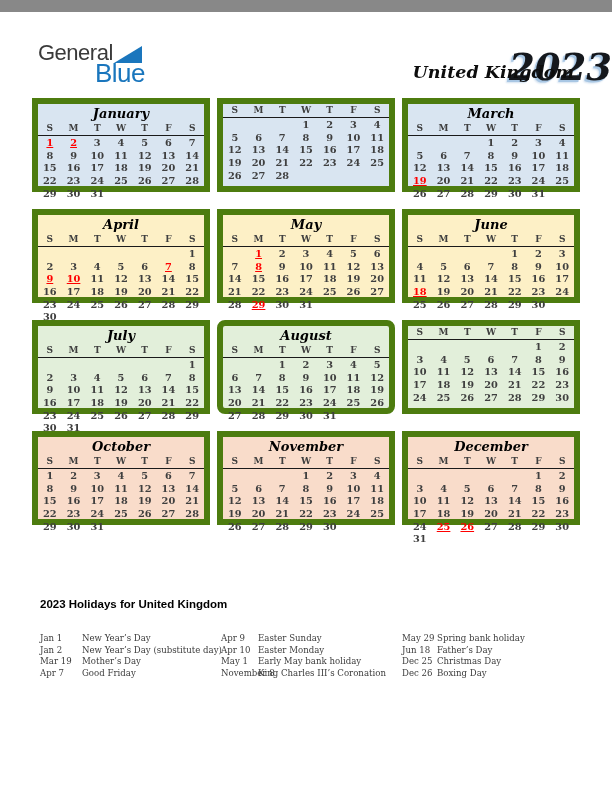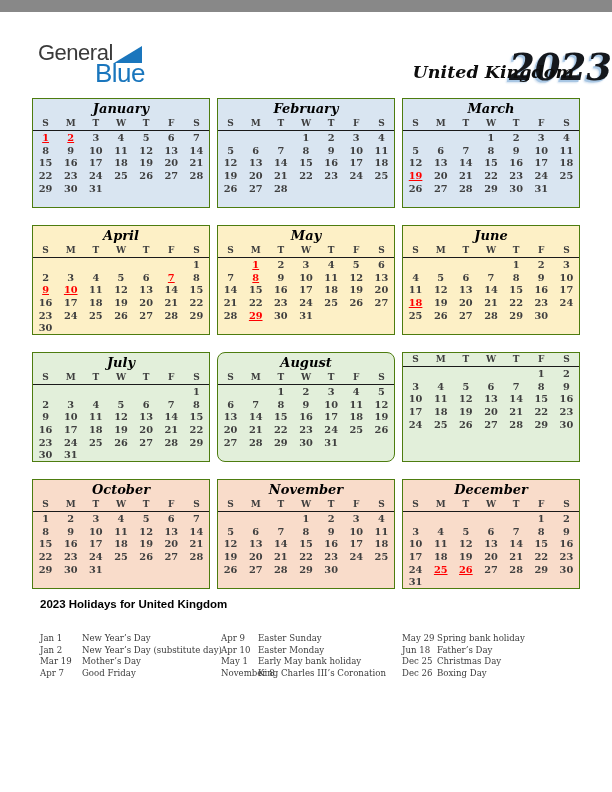--- a/index.html
+++ b/index.html
@@ -25,21 +25,21 @@
 
   .country-title {
     position:absolute; right:38px; top:50px;
     font-family:"DejaVu Serif", serif; font-style:italic; font-weight:bold;
     font-size:17.5px; color:#0d0d0d;
   }
 
   
   .months { position:absolute; left:32px; top:86px; width:548px; }
   .month-row { display:flex; gap:7px; margin-bottom:17px; }
-  .month { width:178px; height:110px; border:1px solid #4d7c0f; }
+  .month { width:178px; height:94px; border:6px solid #4d7c0f; }
   .month-title {
     height:18px; line-height:19px; text-align:center;
     font-family:"DejaVu Serif", serif; font-style:italic; font-weight:bold;
     font-size:13px; color:#000;
   }
   .dow-row {
     display:grid; grid-template-columns:repeat(7,1fr); height:14px;
     border-bottom:1px solid #1a1a1a;
   }
   .dow-cell {
@@ -148,21 +148,20 @@
             <span class="date-cell"></span>
             <span class="date-cell"></span>
             <span class="date-cell"></span>
             <span class="date-cell"></span>
             <span class="date-cell"></span>
             <span class="date-cell"></span>
             <span class="date-cell"></span>
           </div>
         </div>
         <div class="month" style="background: rgb(217, 229, 241);">
-          <div class="month-title">February</div>
           <div class="dow-row">
             <span class="dow-cell">S</span>
             <span class="dow-cell">M</span>
             <span class="dow-cell">T</span>
             <span class="dow-cell">W</span>
             <span class="dow-cell">T</span>
             <span class="dow-cell">F</span>
             <span class="dow-cell">S</span>
           </div>
           <div class="week">

